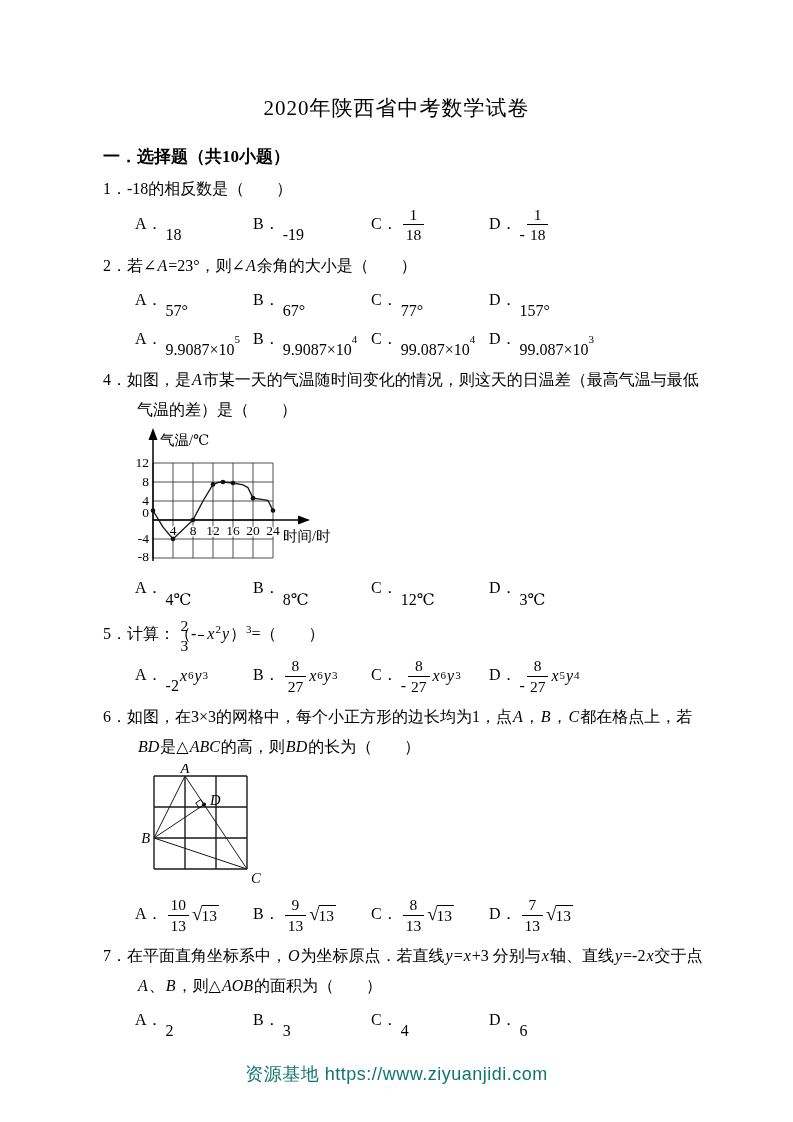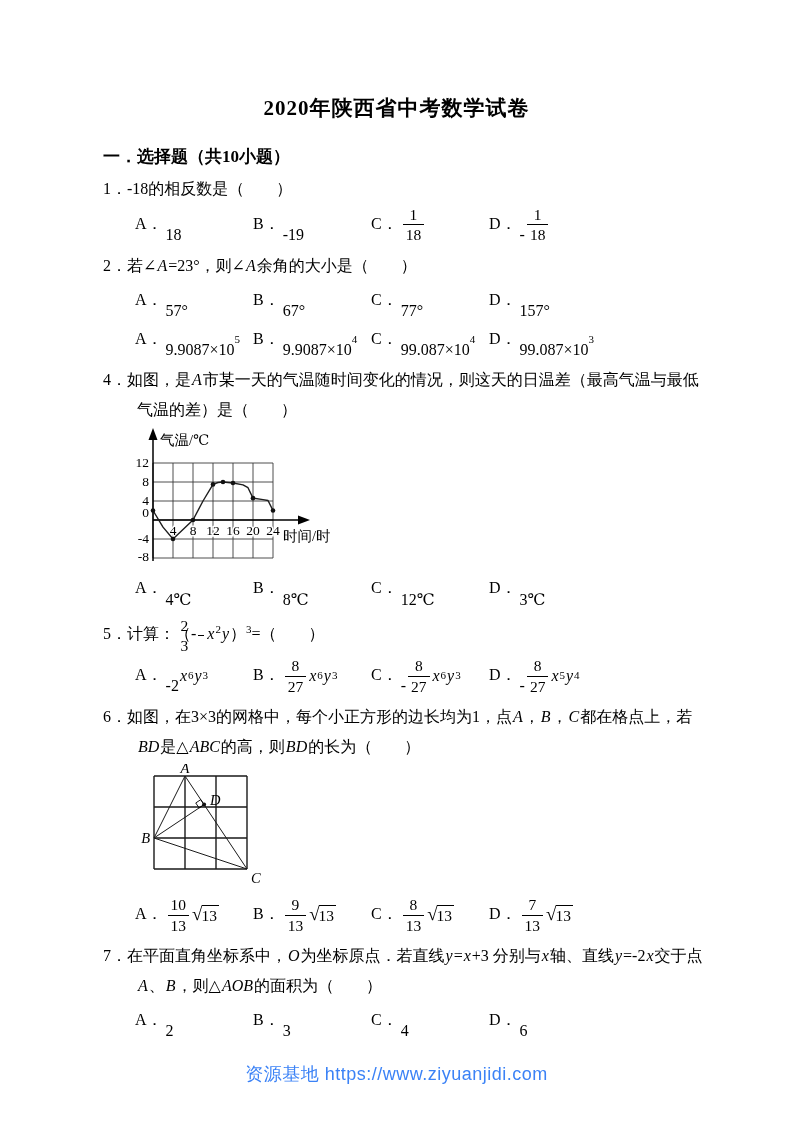--- a/index.html
+++ b/index.html
@@ -10,21 +10,21 @@
     margin:0 auto;
     background:#ffffff;
     color:#000;
     font-family:"Liberation Serif","DejaVu Serif",serif;
     font-size:16px;
     overflow:hidden;
   }
   .title{
     margin:0;padding-top:94px;
     text-align:center;
-    font-size:21px;font-weight:bold;
+    font-size:21px;font-weight:normal;
     letter-spacing:1px;
   }
   .section{
     margin:23px 90px 0 103px;
     font-weight:bold;font-size:17px;
   }
   .question{margin:0 85px 0 103px;}
   .stem{
     margin-top:6px;
     line-height:30px;
@@ -66,21 +66,21 @@
   .curve{stroke:#1d1d1d;stroke-width:1.4;fill:none;stroke-linejoin:round;}
   .dot{fill:#111;}
   .ctext{font-family:"Liberation Serif","DejaVu Serif",serif;font-size:13.5px;fill:#000;}
   .ctext-big{font-family:"Liberation Serif","DejaVu Serif",serif;font-size:14.5px;fill:#000;}
   .halo{paint-order:stroke;stroke:#fff;stroke-width:3px;}
   .flabel{font-family:"Liberation Serif","DejaVu Serif",serif;font-size:14.5px;font-style:italic;fill:#000;}
   .footer{
     position:absolute;left:0;top:1062px;width:100%;
     text-align:center;
     font-family:"Liberation Sans","DejaVu Sans",sans-serif;
-    font-size:18px;color:#3b82f6;letter-spacing:0.5px;
+    font-size:18px;color:#0f766e;letter-spacing:0.5px;
   }
 </style>
 </head>
 <body>
 
 <div class="page">
 
   <h1 class="title">2020年陕西省中考数学试卷</h1>
 
   <div class="section">一．选择题（共10小题）</div>

